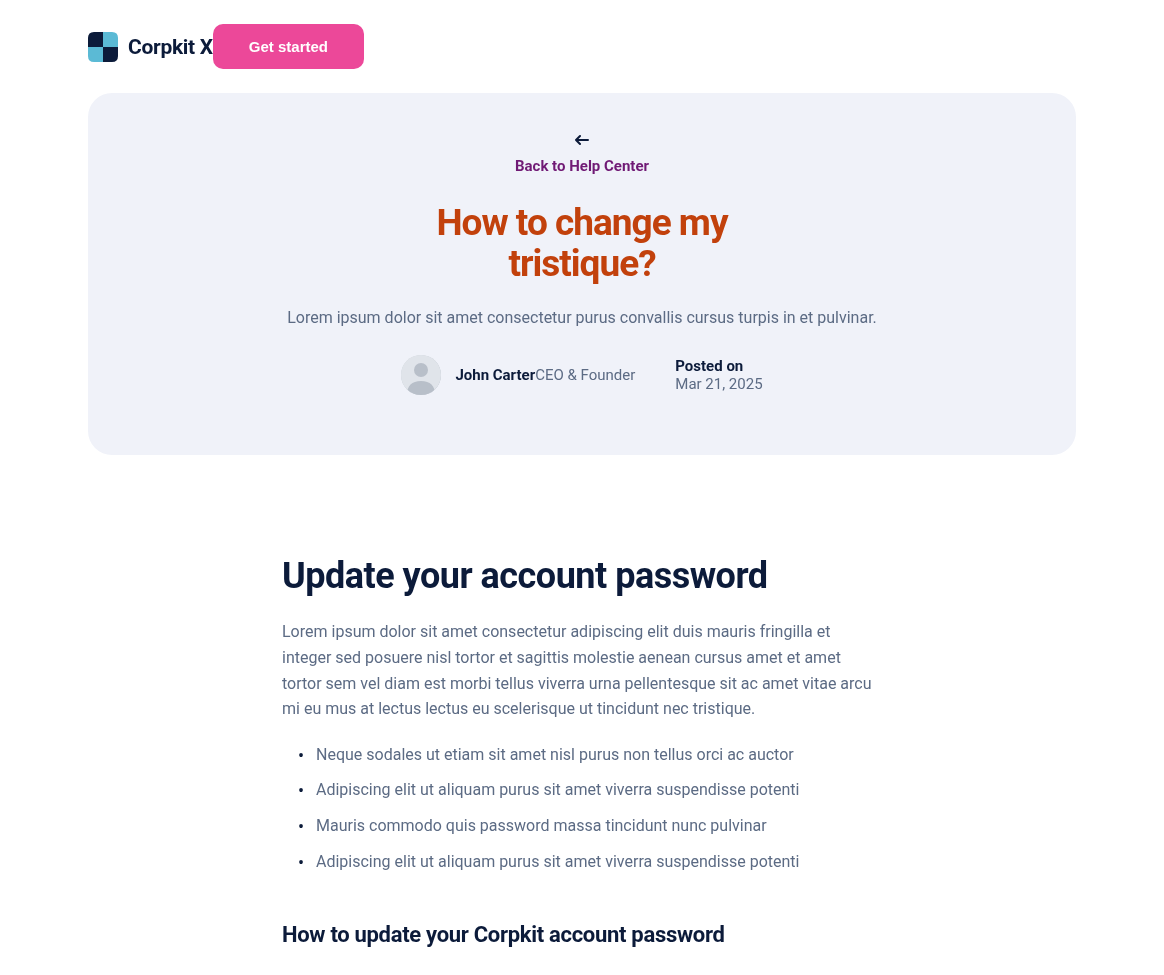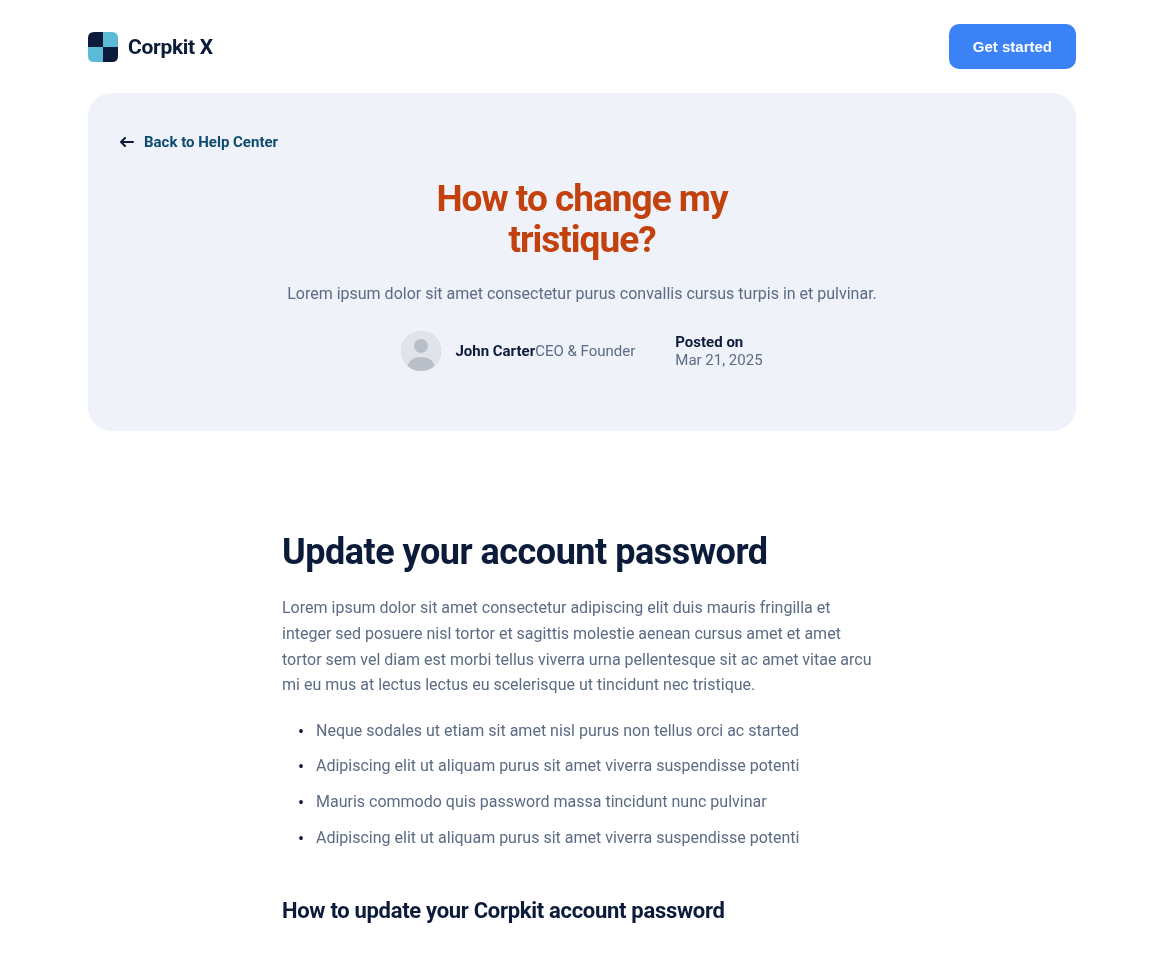--- a/index.html
+++ b/index.html
@@ -13,21 +13,21 @@
       background: #ffffff;
       color: #0c1b3a;
       width: 1164px;
       margin: 0 auto;
     }
     
     
     .header {
       display: flex;
       align-items: center;
-      justify-content: space-between;
+      justify-content: flex-start;
       padding: 24px 88px;
     }
     
     .logo {
       display: flex;
       align-items: center;
       gap: 10px;
       font-size: 21px;
       font-weight: 700;
       color: #0c1b3a;
@@ -60,46 +60,47 @@
       align-items: center;
       gap: 6px;
     }
     
     .chevron {
       width: 12px;
       height: 12px;
     }
     
     .get-started {
-      background: #3b82f6;
+      background: #ec4899;
       color: #ffffff;
       border: none;
-      padding: 14px 24px;
+      padding: 14px 36px;
       border-radius: 10px;
       font-size: 15px;
       font-weight: 600;
       cursor: pointer;
     }
     
     
     .hero {
       background: #f0f2f9;
       border-radius: 24px;
       margin: 0 88px;
       padding: 40px 32px 60px;
     }
     
     .back-link {
       display: flex;
       align-items: center;
       gap: 10px;
       font-size: 15px;
       font-weight: 700;
-      color: #0c4a6e;
+      color: #701a75;
       cursor: pointer;
+      flex-direction: column;
     }
     
     .arrow-left {
       width: 14px;
       height: 14px;
     }
     
     .hero-title {
       font-size: 37px;
       font-weight: 700;
@@ -290,21 +291,21 @@
       <span class="posted-date">Mar 21, 2025</span>
     </div>
   </div>
 </section>
 
 <article class="content">
   <h2>Update your account password</h2>
   <p>Lorem ipsum dolor sit amet consectetur adipiscing elit duis mauris fringilla et integer sed posuere nisl tortor et sagittis molestie aenean cursus amet et amet tortor sem vel diam est morbi tellus viverra urna pellentesque sit ac amet vitae arcu mi eu mus at lectus lectus eu scelerisque ut tincidunt nec tristique.</p>
 
   <ul>
-    <li>Neque sodales ut etiam sit amet nisl purus non tellus orci ac started</li>
+    <li>Neque sodales ut etiam sit amet nisl purus non tellus orci ac auctor</li>
     <li>Adipiscing elit ut aliquam purus sit amet viverra suspendisse potenti</li>
     <li>Mauris commodo quis password massa tincidunt nunc pulvinar</li>
     <li>Adipiscing elit ut aliquam purus sit amet viverra suspendisse potenti</li>
   </ul>
 
   <h3>How to update your Corpkit account password</h3>
 
 </article>
 
 </body></html>

